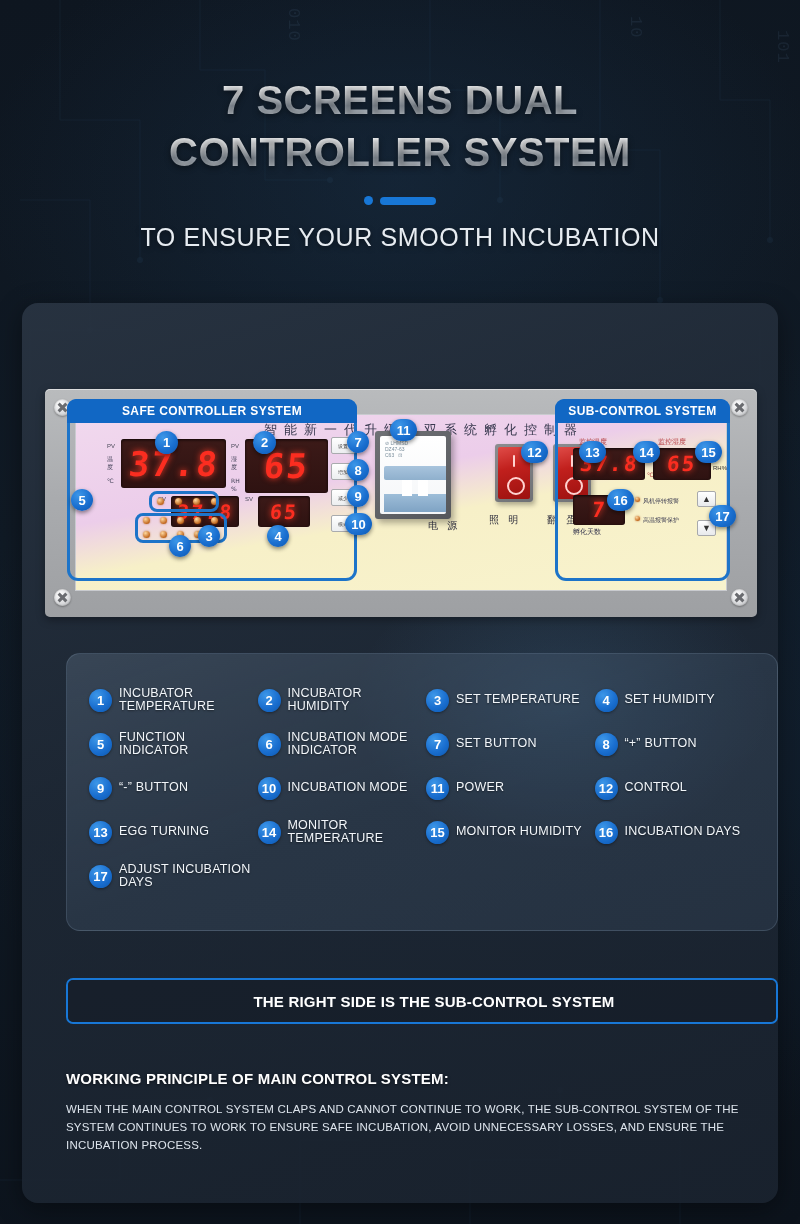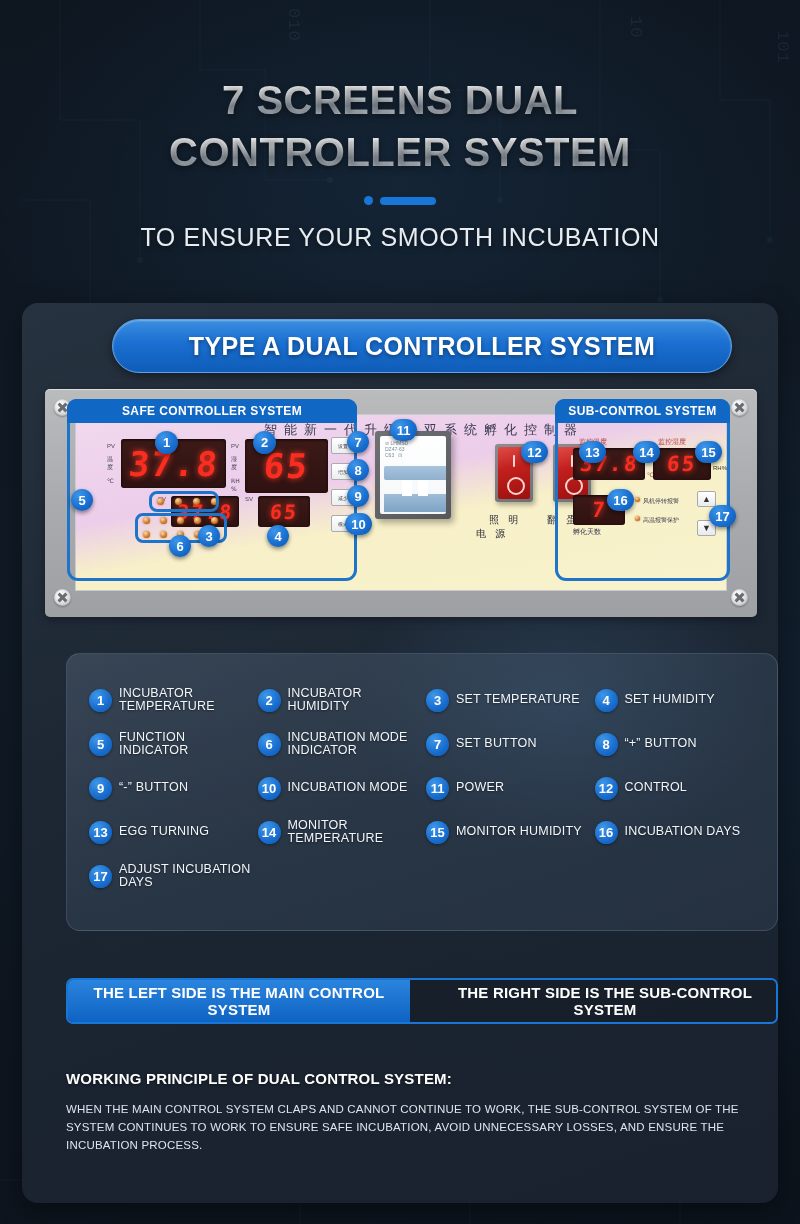--- a/index.html
+++ b/index.html
@@ -367,23 +367,20 @@
   <div class="divider">
     <span class="dot"></span>
     <span class="bar"></span>
   </div>
   <div class="subtitle">TO ENSURE YOUR SMOOTH INCUBATION</div>
 </div>
 
 <div class="card">
   <div class="card-glow"></div>
 
-  <div class="pill">
-    <span class="pill-label">TYPE A DUAL CONTROLLER SYSTEM</span>
-  </div>
 
   <div class="device">
     <div class="screw tl"></div>
     <div class="screw bl"></div>
     <div class="screw tr"></div>
     <div class="screw br"></div>
 
     <div class="strip">
       <div class="cn-top">智能新一代升级版双系统孵化控制器</div>
     </div>
@@ -447,21 +444,21 @@
 
     <div class="breaker-frame" style="left:330px; top:42px;">
       <div class="breaker-body">
         <div class="bl">⊘ LHMSD<br>DZ47-63<br>C63 &nbsp;&nbsp;⊡</div>
         <div class="bar1"></div>
         <div class="bar2"></div>
         <div class="tog" style="left:22px;"></div>
         <div class="tog" style="left:38px;"></div>
       </div>
     </div>
-    <div class="cn-lbl" style="left:383px; top:138px;margin-left:48px;">电 源</div>
+    <div class="cn-lbl" style="left:383px; top:130px;">电 源</div>
 
     <div class="rocker" style="left:450px; top:55px;">
       <div class="rocker-in"></div>
     </div>
     <div class="cn-lbl" style="left:444px; top:124px;">照 明</div>
 
     <div class="rocker" style="left:508px; top:55px;">
       <div class="rocker-in"></div>
     </div>
     <div class="cn-lbl" style="left:502px; top:124px;">翻 蛋</div>
@@ -585,19 +582,18 @@
       </div>
 
       <div class="li">
         <span class="li-num">17</span>
         <span class="li-txt">ADJUST INCUBATION DAYS</span>
       </div>
     </div>
   </div>
 
   <div class="sidebars">
-    <div class="sb left">THE LEFT SIDE IS THE MAIN CONTROL SYSTEM</div>
     <div class="sb right">THE RIGHT SIDE IS THE SUB-CONTROL SYSTEM</div>
   </div>
 
-  <div class="principle-title">WORKING PRINCIPLE OF DUAL CONTROL SYSTEM:</div>
+  <div class="principle-title">WORKING PRINCIPLE OF MAIN CONTROL SYSTEM:</div>
   <div class="principle-body">WHEN THE MAIN CONTROL SYSTEM CLAPS AND CANNOT CONTINUE TO WORK, THE SUB-CONTROL SYSTEM OF THE SYSTEM CONTINUES TO WORK TO ENSURE SAFE INCUBATION, AVOID UNNECESSARY LOSSES, AND ENSURE THE INCUBATION PROCESS.</div>
 </div>
 
 </body></html>

